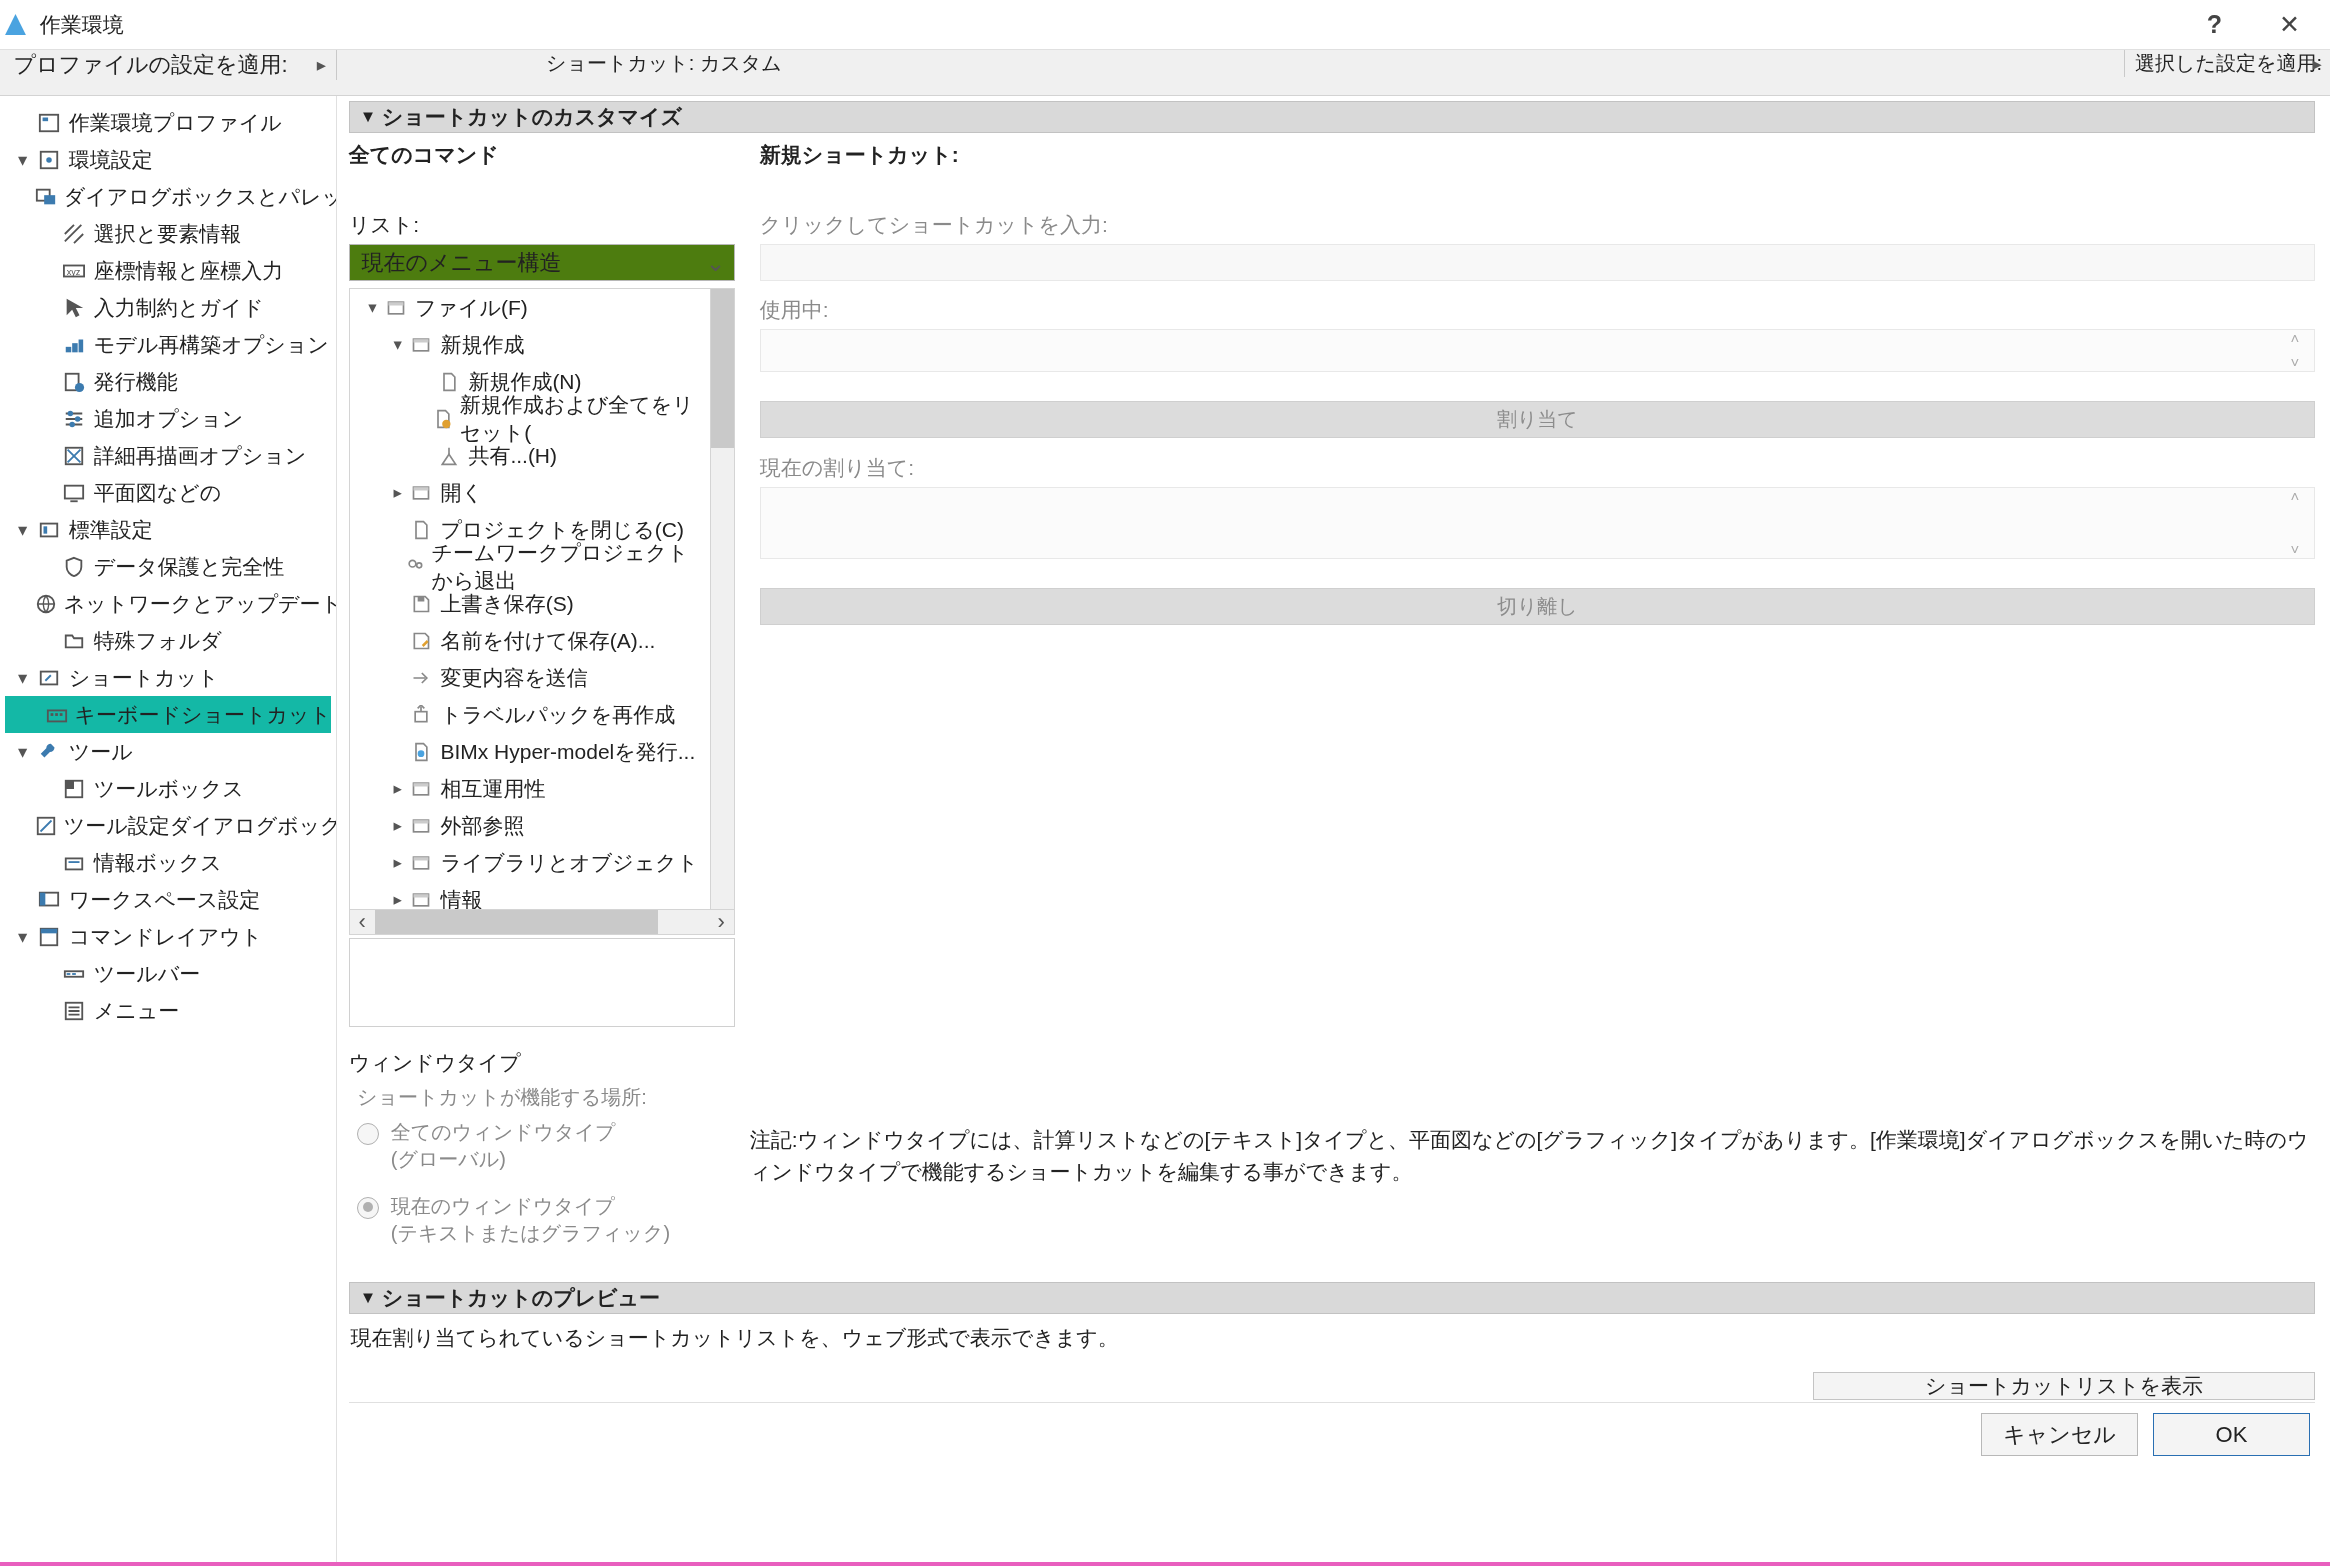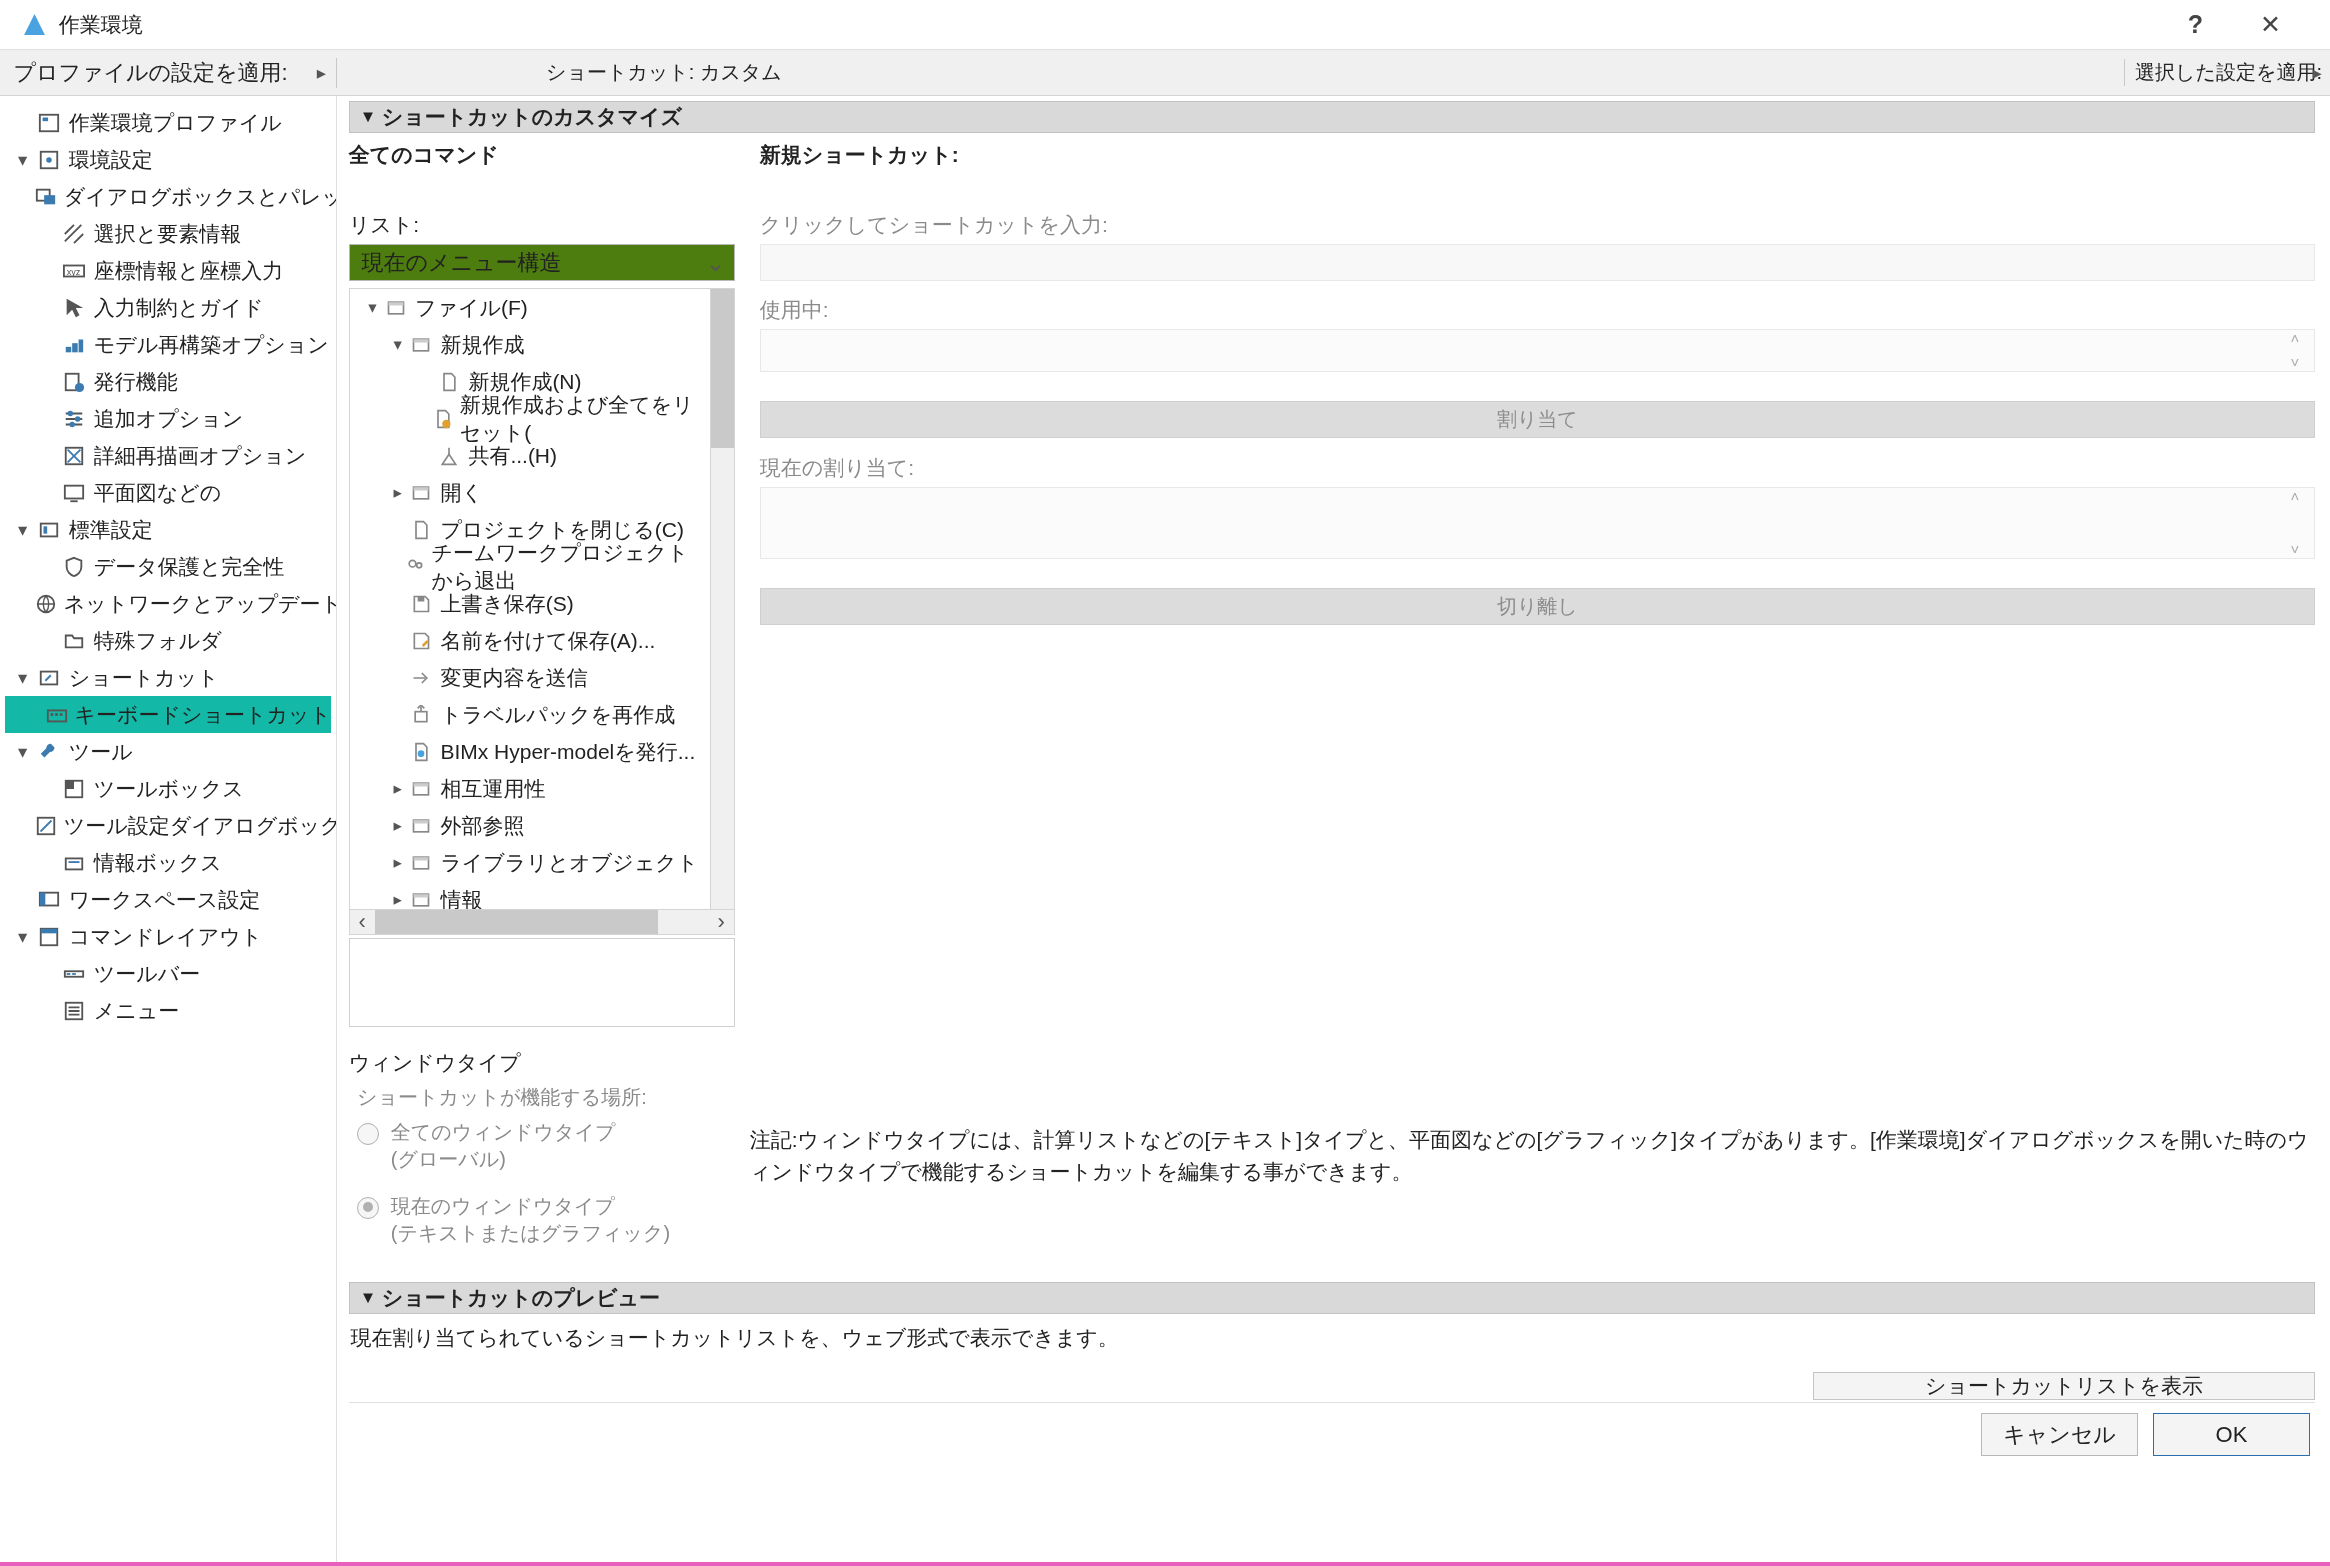--- a/index.html
+++ b/index.html
@@ -1,26 +1,26 @@
 <!DOCTYPE html>
 <html><head>
 <meta charset="utf-8">
 <style>
 * { box-sizing: border-box; margin: 0; padding: 0; font-family: "Meiryo", "Yu Gothic", sans-serif; }
 html, body { width: 2330px; height: 1566px; background: #fff; font-size: 22px; color: #222; overflow: hidden; }
 
 
-.titlebar { height: 50px; display: flex; align-items: center; padding: 0 22px; border-bottom: 0.8px solid #e0e0e0; }
+.titlebar { height: 50px; display: flex; align-items: center; padding: 0 3px; border-bottom: 0.8px solid #e0e0e0; }
 .titlebar .app-icon { width: 25px; height: 25px; margin-right: 11.7px; }
 .titlebar .title { flex: 1; font-size: 21px; }
 .titlebar .win-btn { width: 75px; height: 46px; display: flex; align-items: center; justify-content: center; font-size: 25px; color: #444; }
 .titlebar .help { font-weight: bold; }
 
 
-.secondbar { height: 46px; background: #f0f0f0; border-bottom: 0.8px solid #d3d3d3; display: flex; align-items: center; }
+.secondbar { height: 46px; background: #f0f0f0; border-bottom: 0.8px solid #d3d3d3; display: flex; align-items: flex-start; }
 .profile-apply { width: 337px; display: flex; align-items: center; padding-left: 13.4px; border-right: 0.8px solid #c9c9c9; position: relative; }
 .profile-apply::after { content: "▸"; position: absolute; right: 10px; color: #555; font-size: 18.4px; }
 .center-title { flex: 1; display: flex; align-items: center; justify-content: flex-start; padding-left: 209px; font-size: 20px; }
 .sel-apply { width: 206px; border-left: 0.8px solid #c9c9c9; display: flex; align-items: center; padding-left: 10px; position: relative; font-size: 20px; }
 .sel-apply::after { content: "▸"; position: absolute; right: 8.4px; color: #555; font-size: 18.4px; }
 
 
 .body { display: flex; height: calc(1566px - 50px - 46px - 4.2px); }
 .left-pane { width: 337px; border-right: 0.8px solid #e0e0e0; padding: 8.4px 5px; background: #fff; overflow: hidden; }
 .right-pane { flex: 1; display: flex; flex-direction: column; padding: 5px 15px 8.4px 11.7px; }

